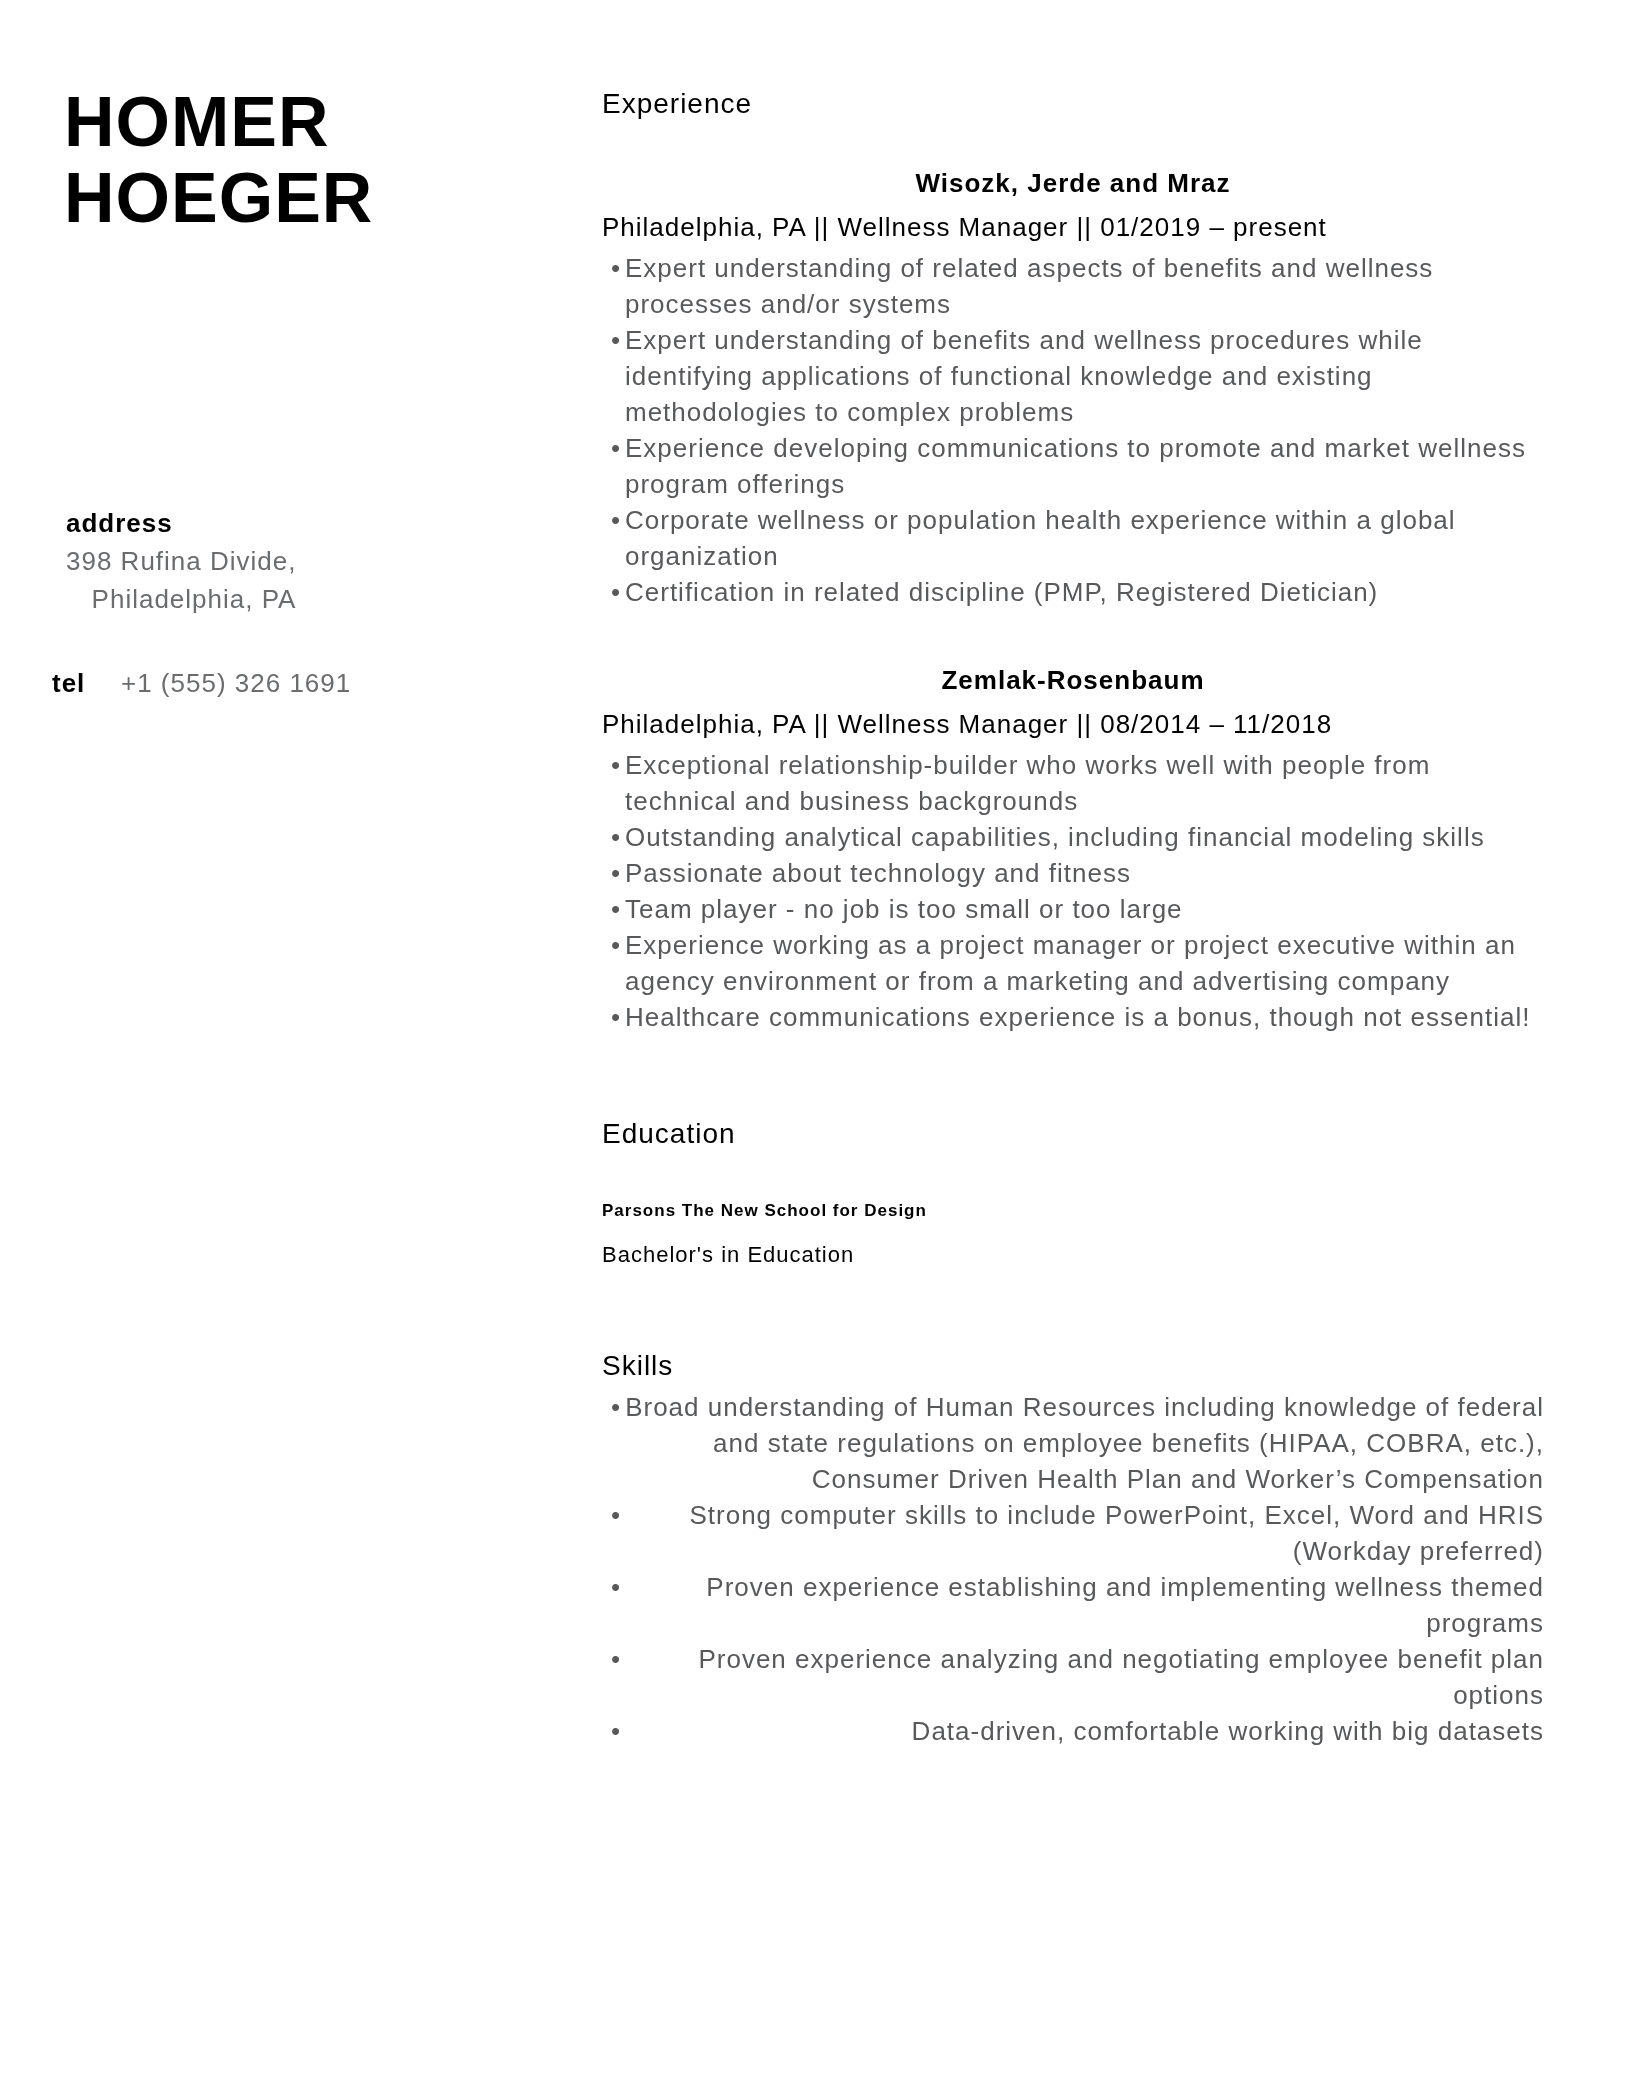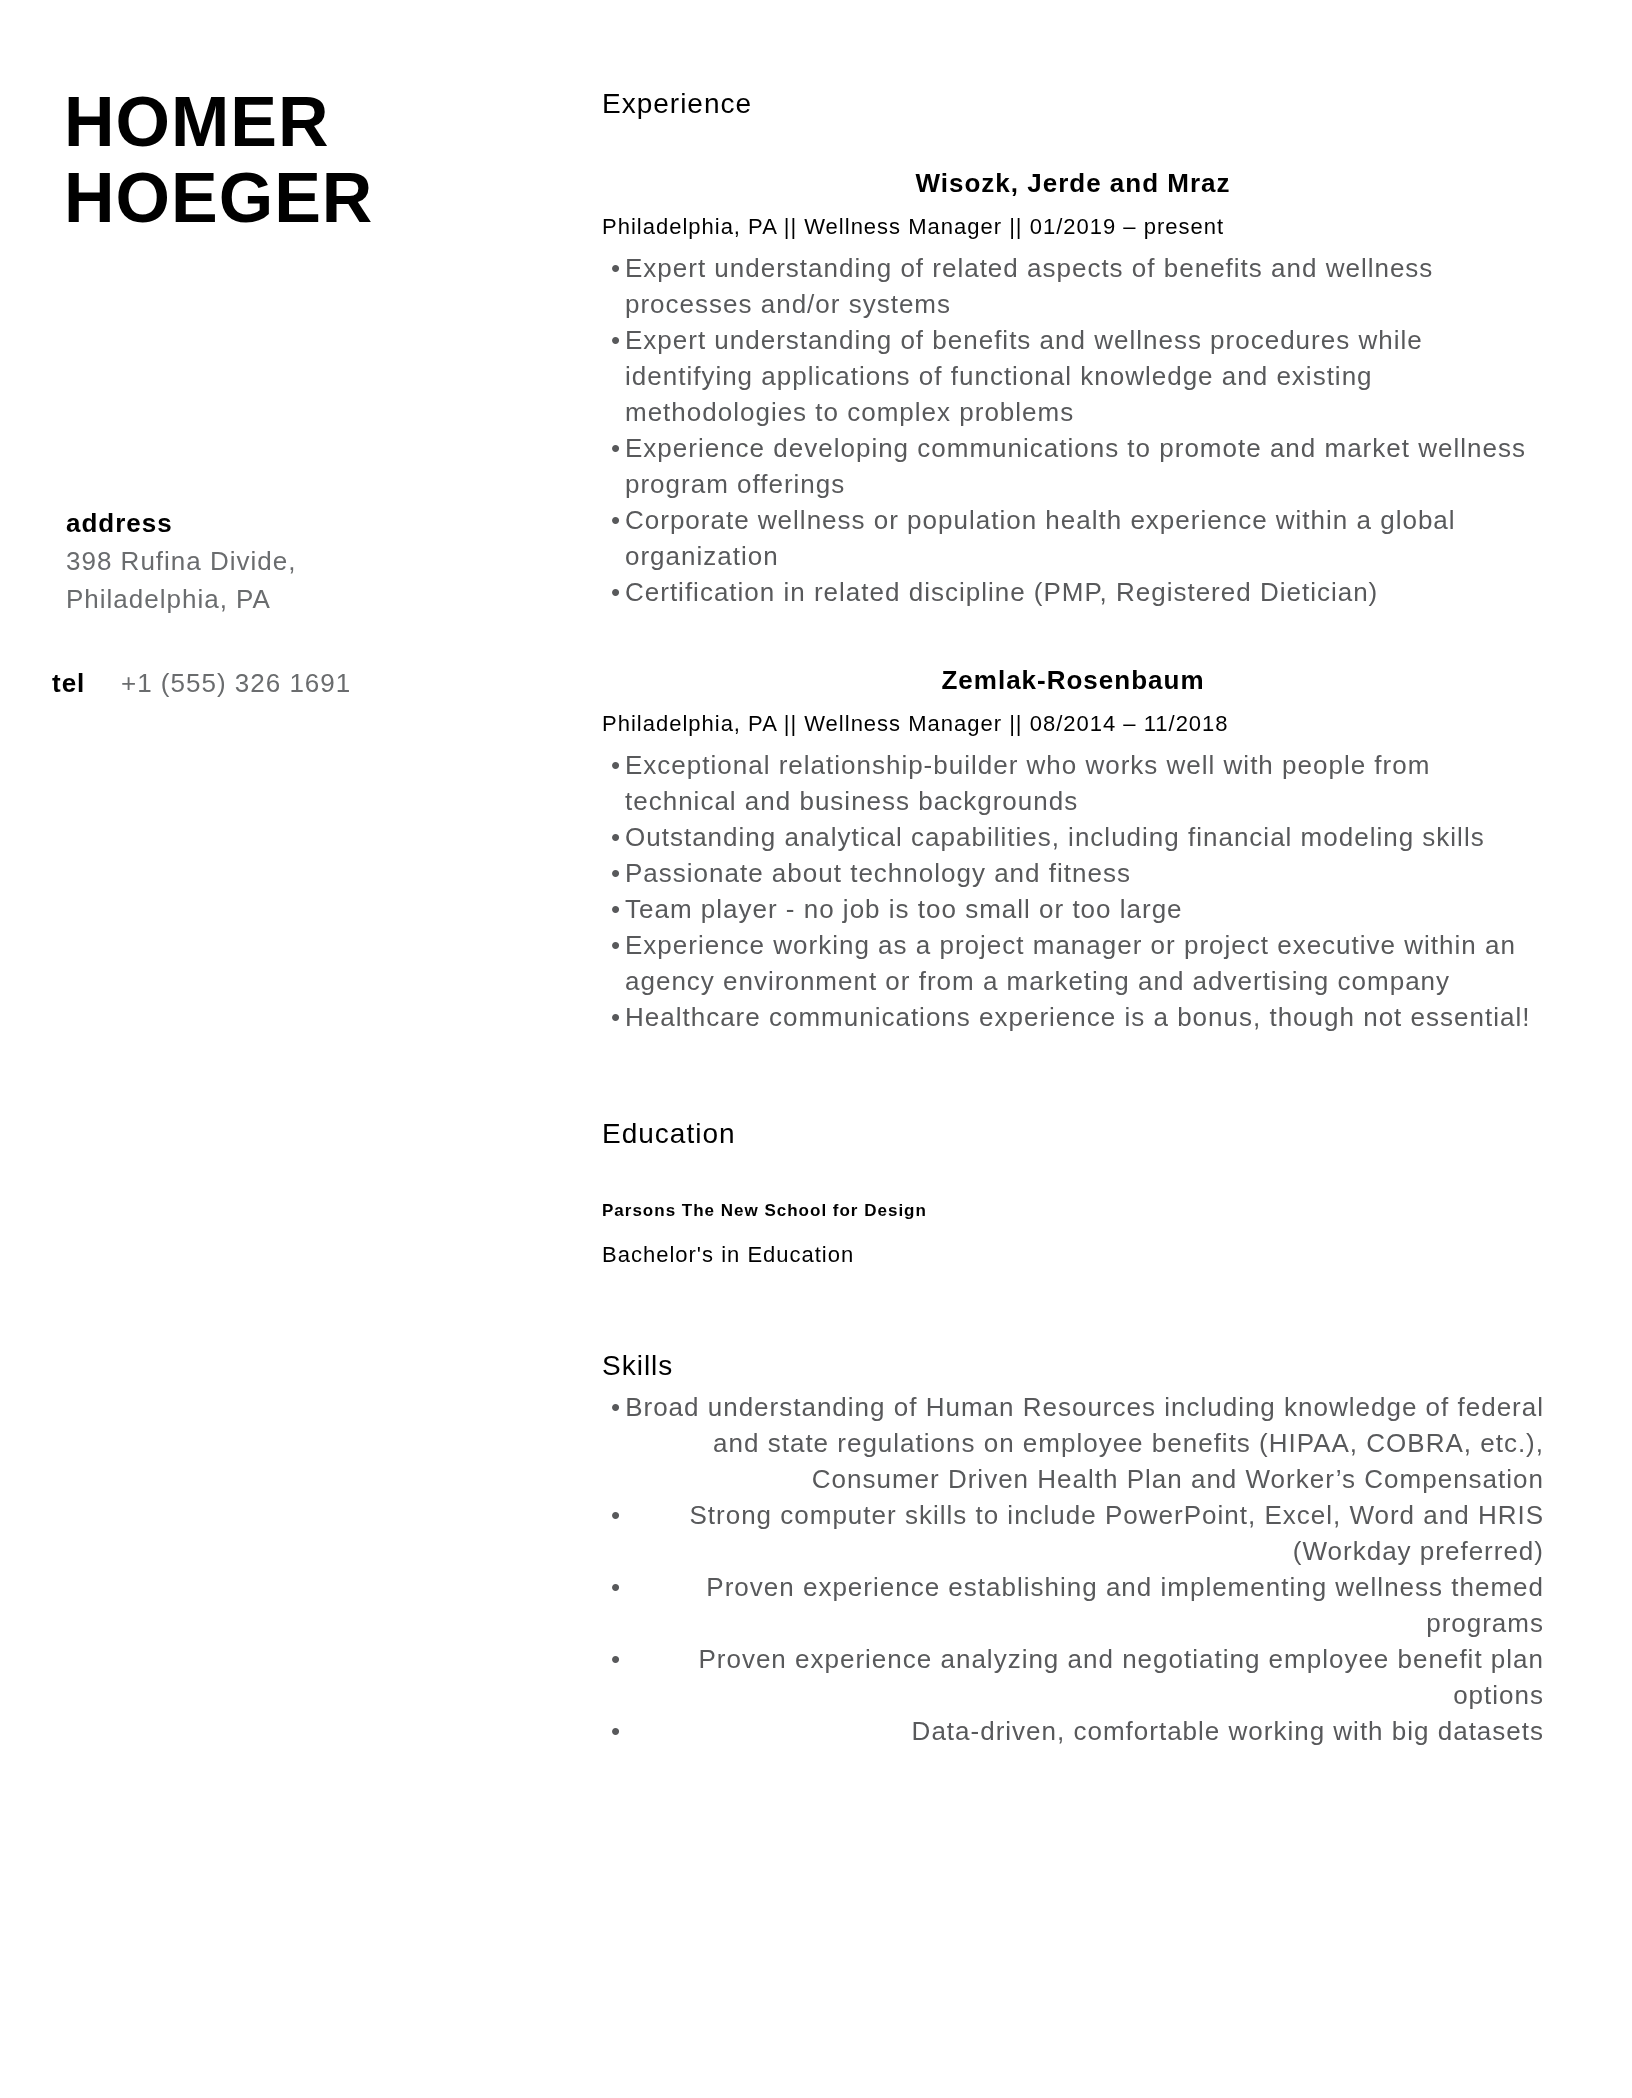--- a/index.html
+++ b/index.html
@@ -35,20 +35,21 @@
     top: 504px;
     font-size: 26px;
     line-height: 38px;
   }
   .contact-label {
     font-weight: bold;
     color: var(--text-primary, #000);
   }
   .contact-value {
     color: var(--text-contact, #6a6c6e);
+    text-align: right;
   }
 
   .tel-row {
     position: absolute;
     left: 52px;
     top: 664px;
     font-size: 26px;
     line-height: 38px;
   }
   .tel-row .contact-label {
@@ -78,21 +79,21 @@
   .company {
     margin: 0;
     font-size: 26px;
     font-weight: bold;
     line-height: 36px;
     color: var(--text-primary, #000);
     text-align: center;
   }
   .job-meta {
     margin-top: 8px;
-    font-size: 22px;
+    font-size: 26px;
     line-height: 36px;
     color: var(--text-primary, #000);
   }
 
   ul.bullets {
     margin: 5px 0 0 0;
     padding: 0;
     list-style: none;
     font-size: 26px;
     line-height: 36px;

